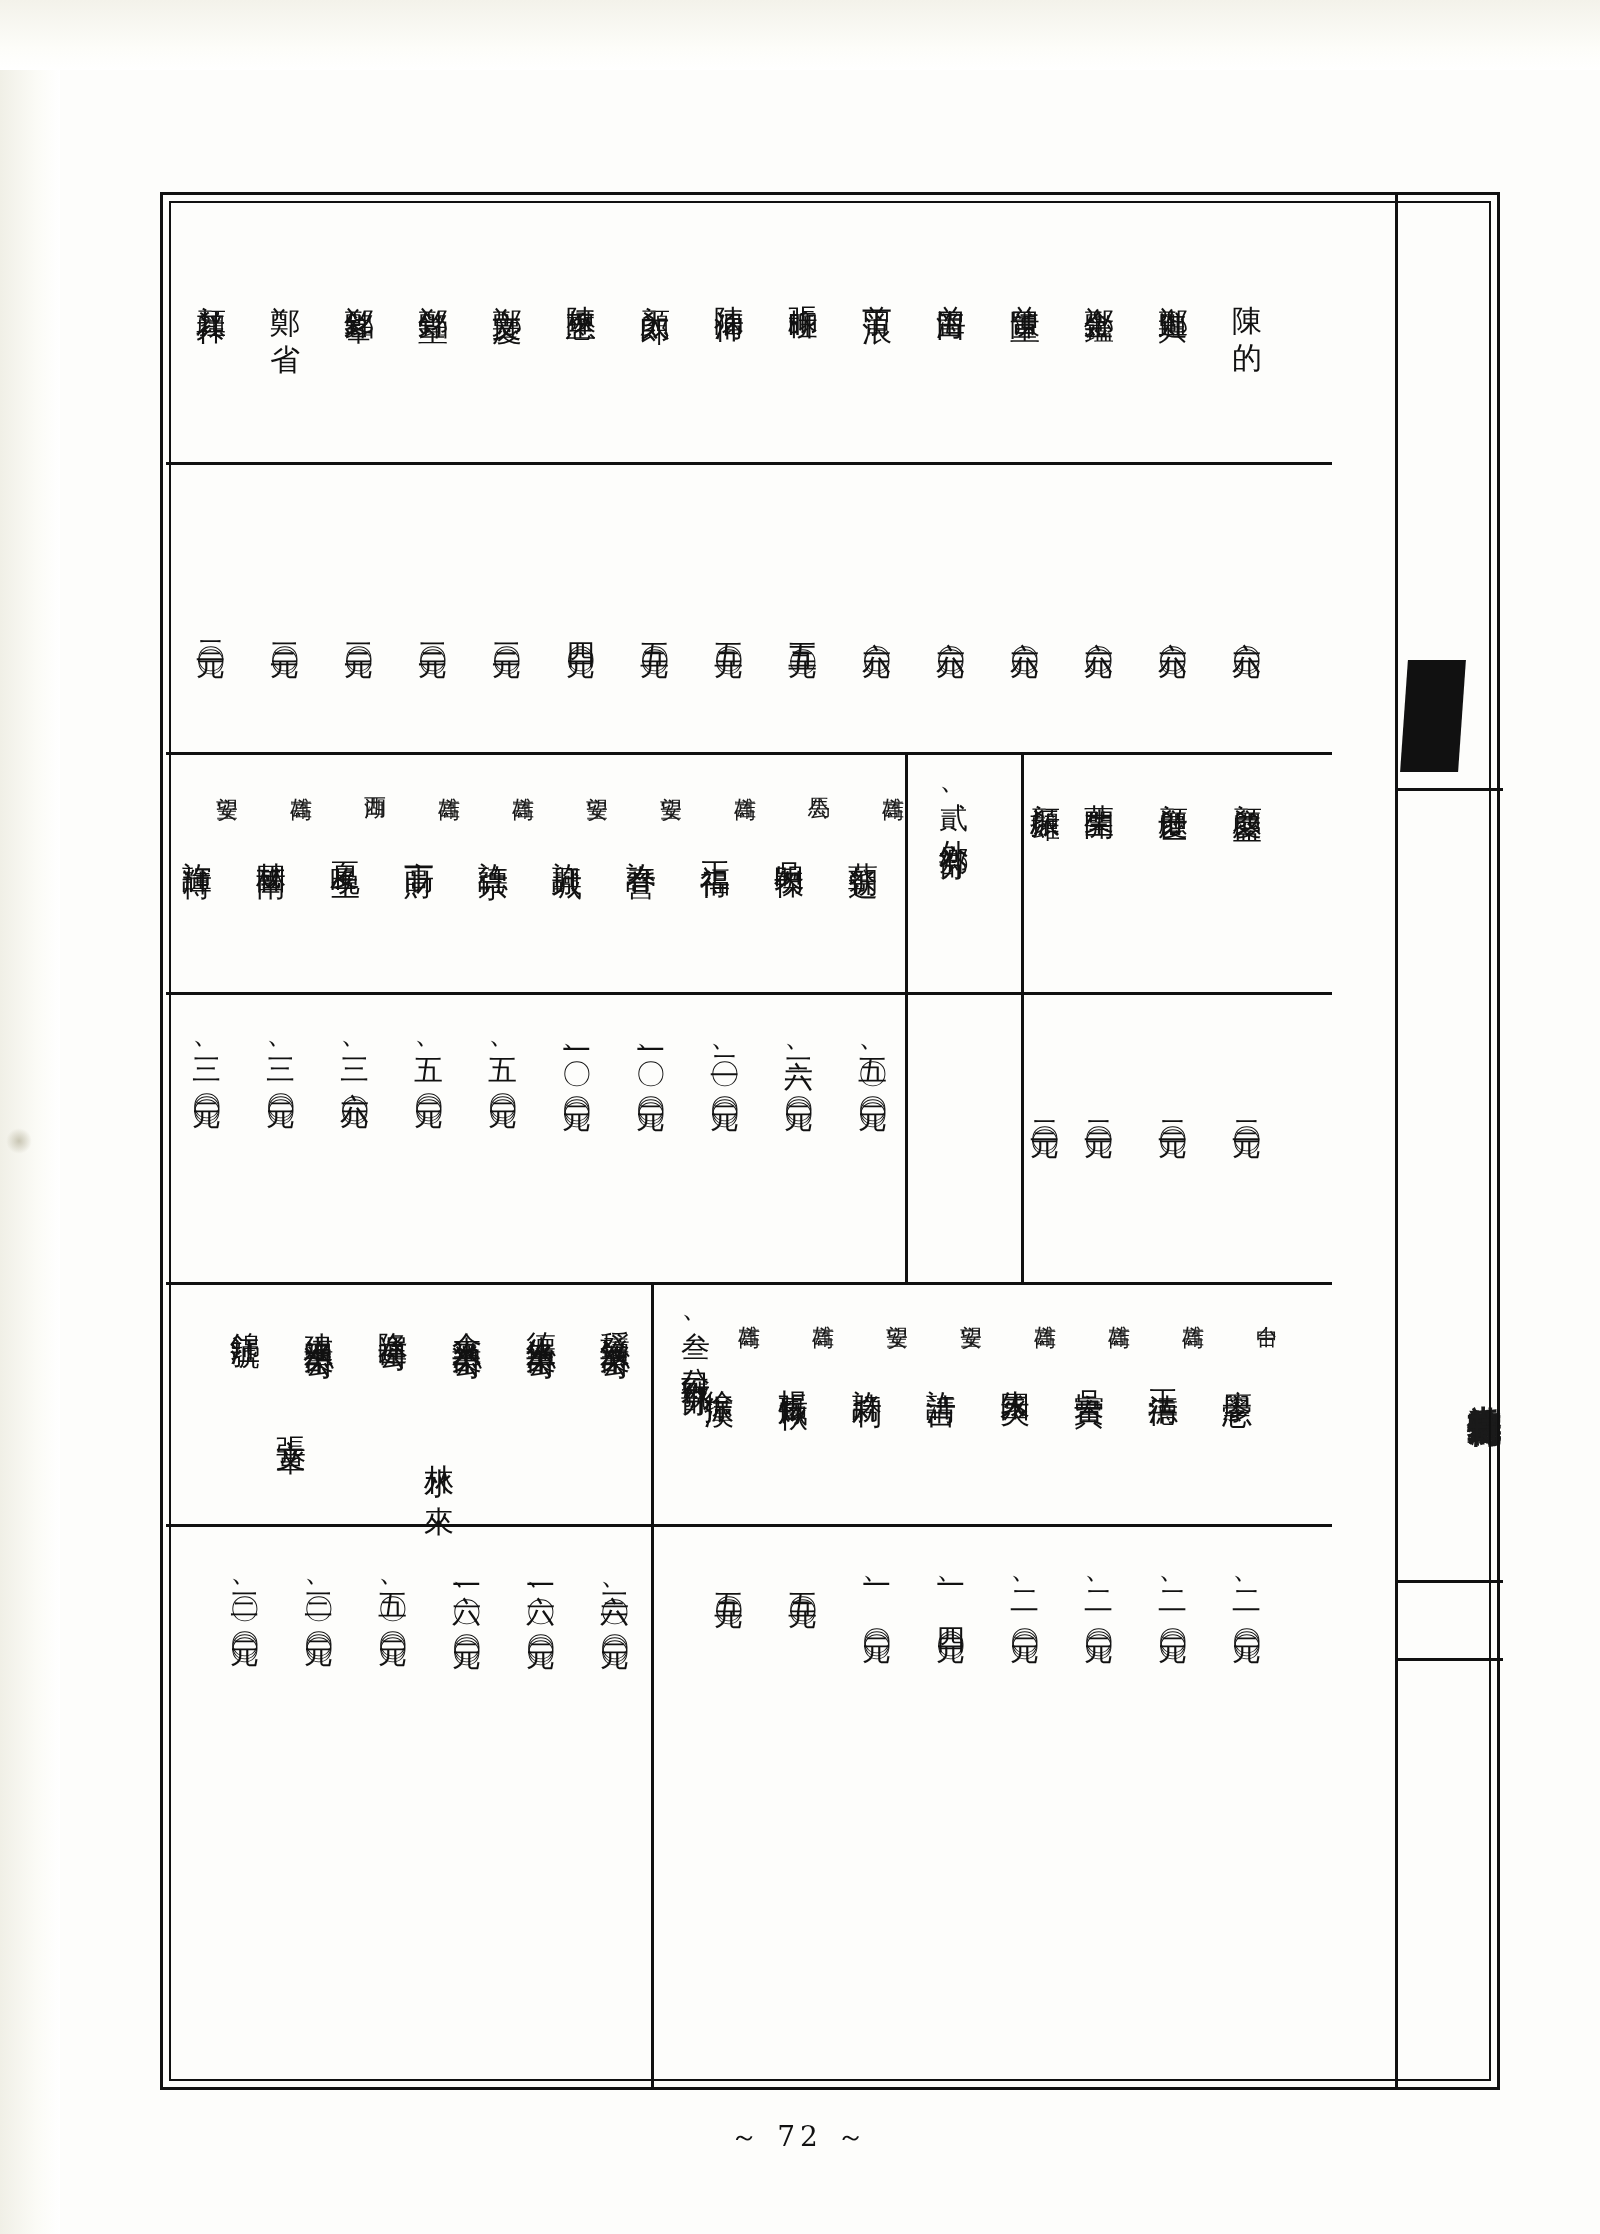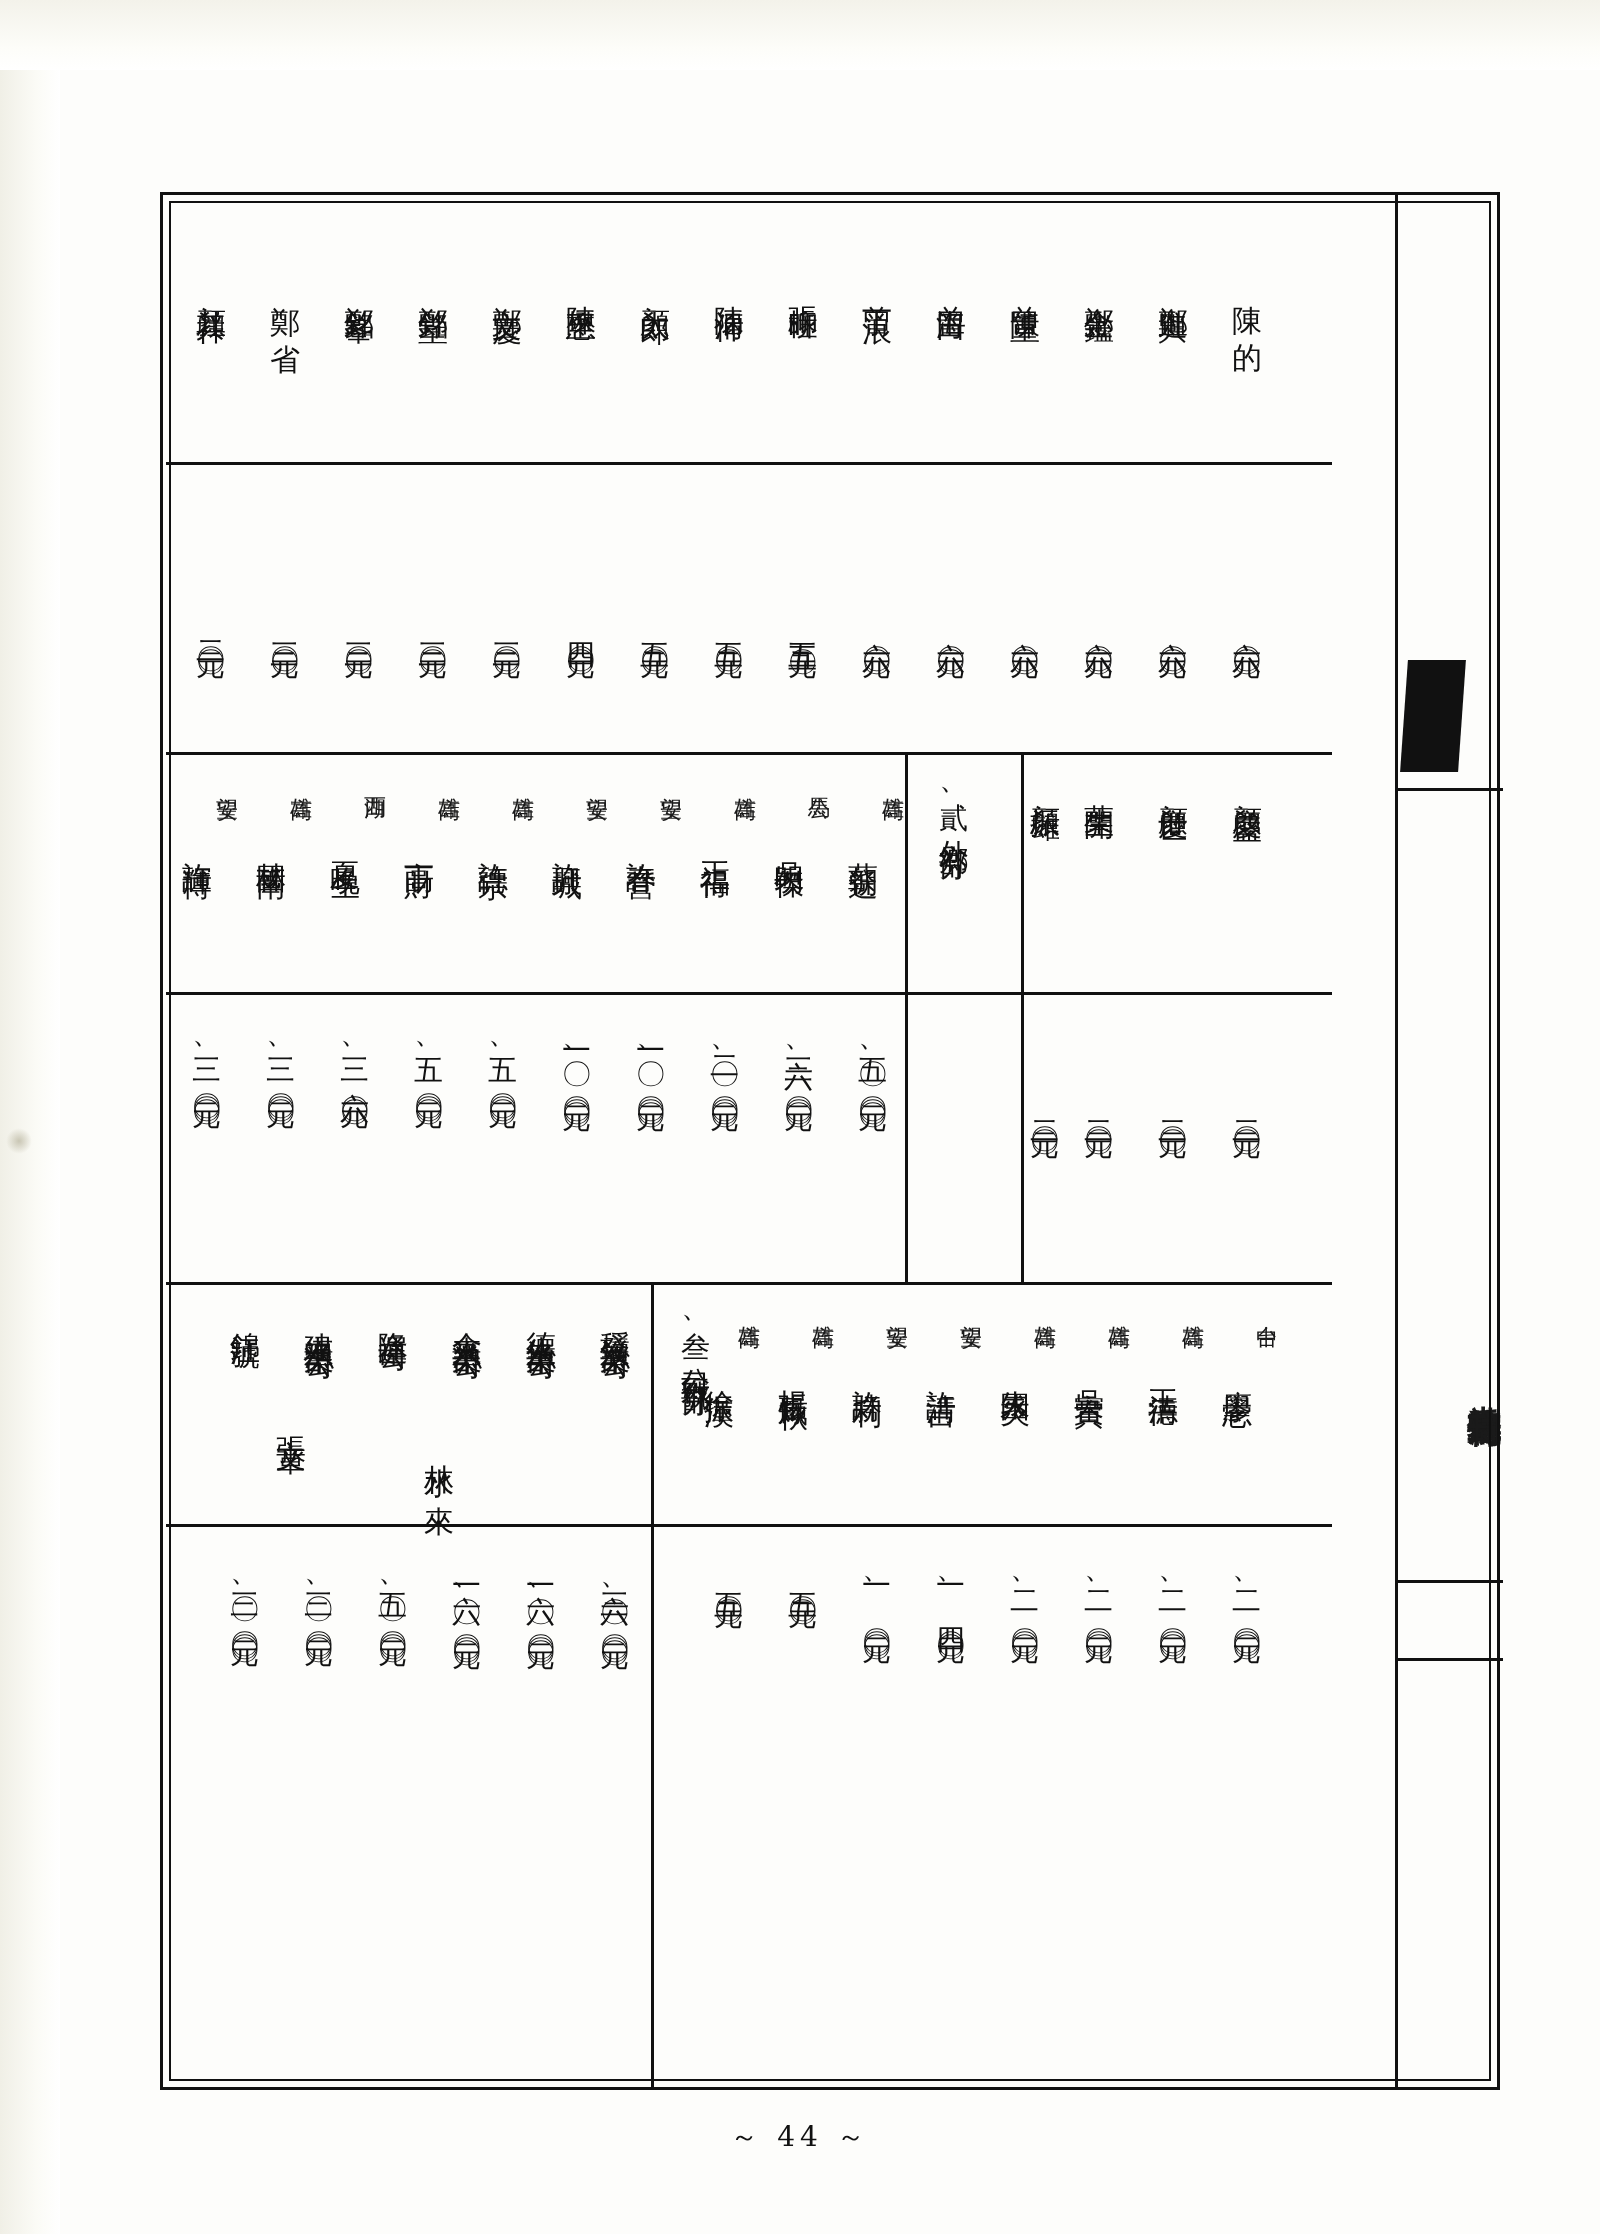--- a/index.html
+++ b/index.html
@@ -315,14 +315,14 @@
   <div class="vcol name" style="left:378px; top:1308px;">隆運公司</div>
   <div class="vcol amount" style="left:378px; top:1570px;">五〇、〇〇〇元</div>
 
   <div class="vcol name" style="left:304px; top:1308px;">建中漁業公司</div>
   <div class="vcol name" style="left:276px; top:1412px;">張文章</div>
   <div class="vcol amount" style="left:304px; top:1570px;">三〇、〇〇〇元</div>
 
   <div class="vcol name" style="left:230px; top:1308px;">錦江號</div>
   <div class="vcol amount" style="left:230px; top:1570px;">三〇、〇〇〇元</div>
 
-  <div class="footer">～ 44 ～</div>
+  <div class="footer">～ 72 ～</div>
 </div>
 
 </body></html>

